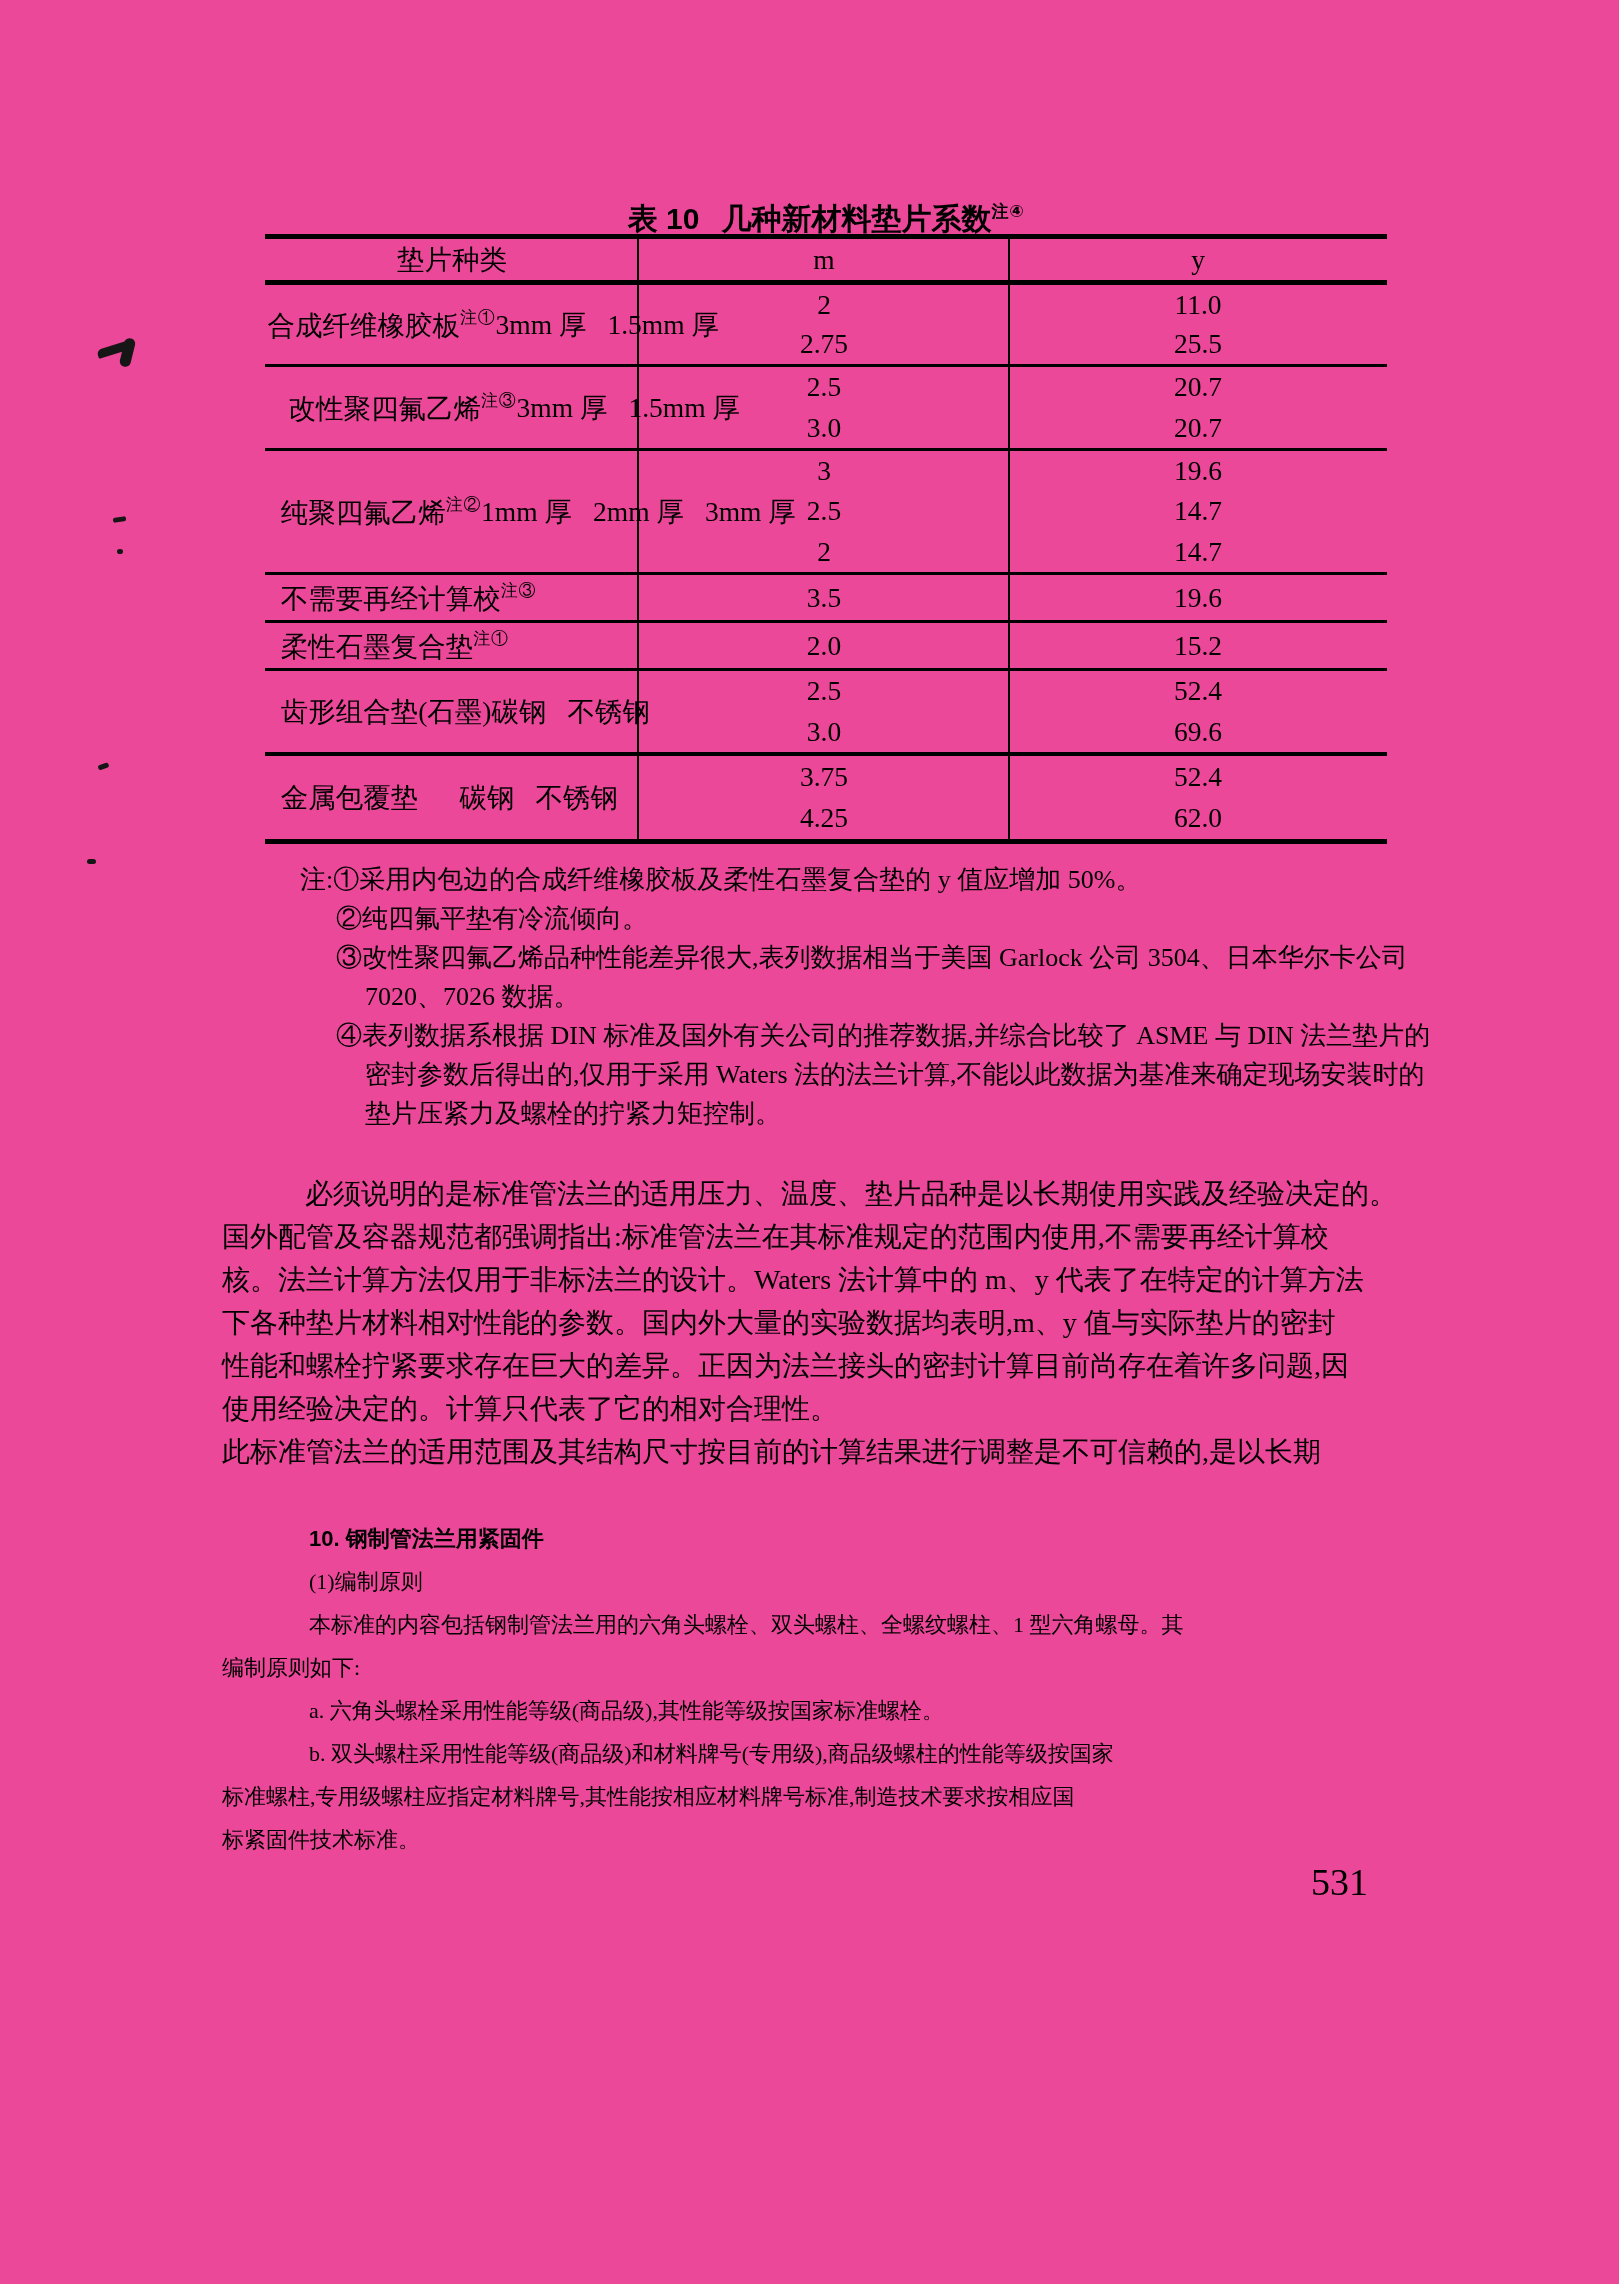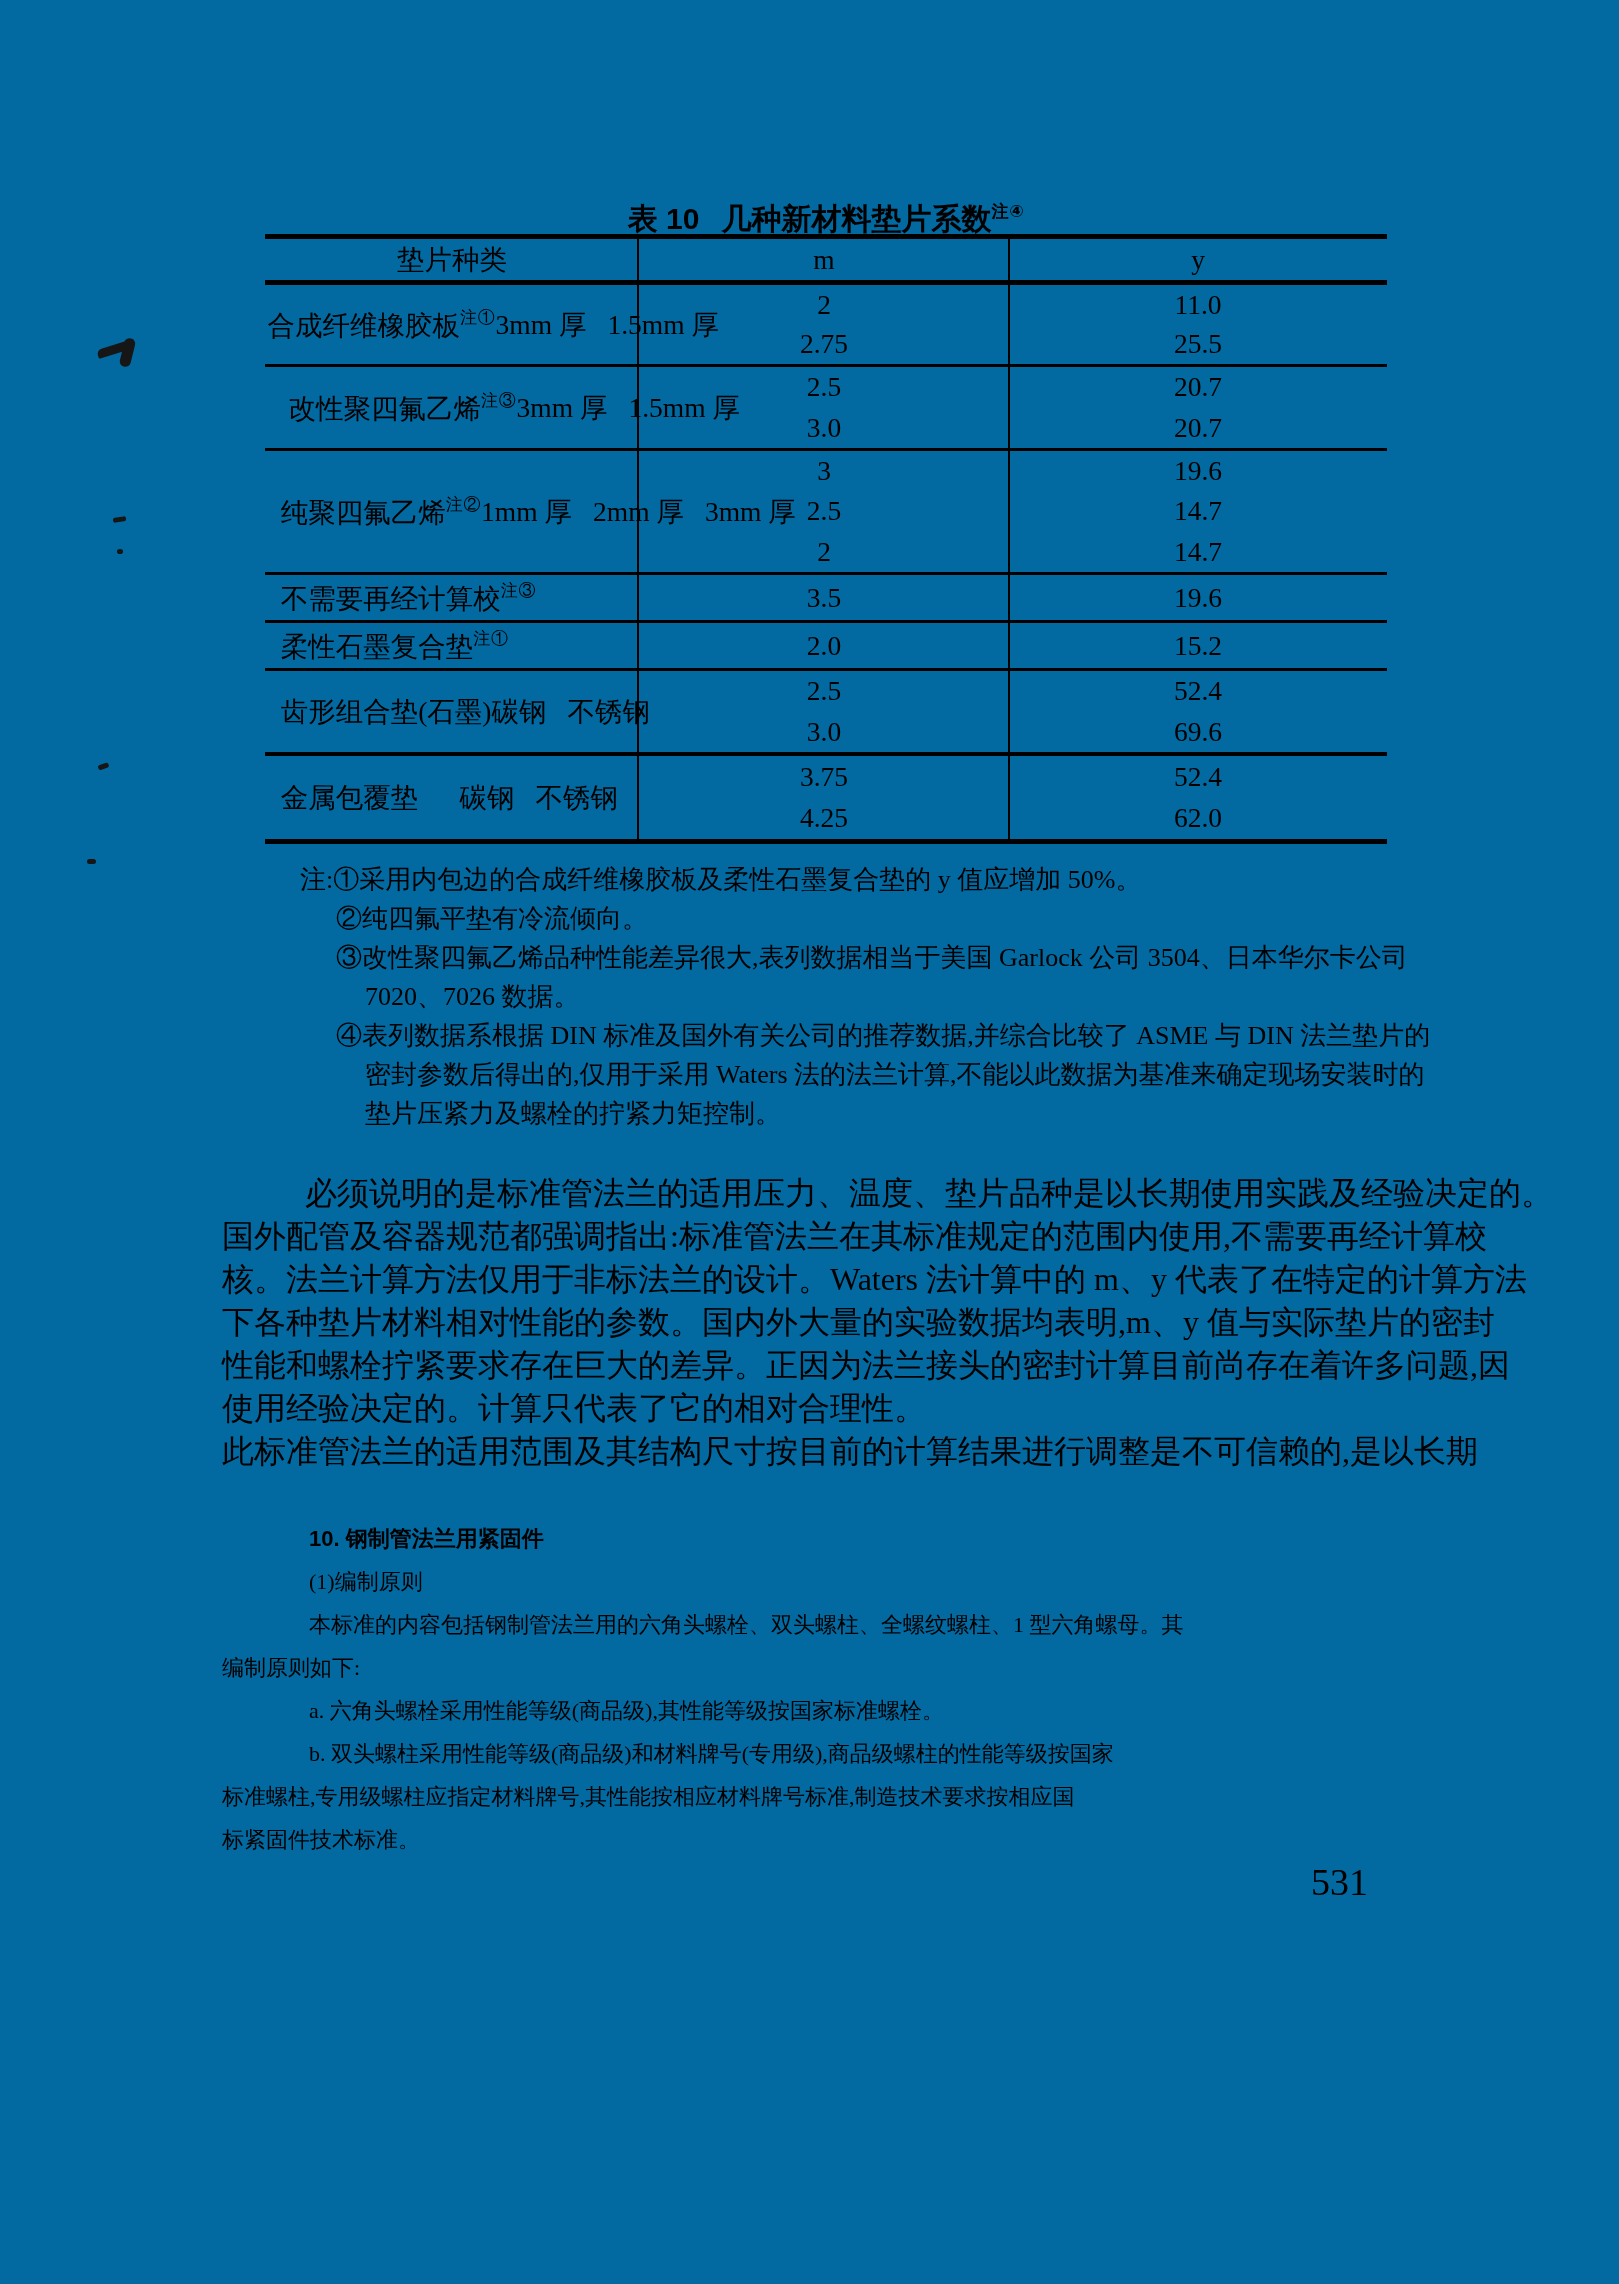--- a/index.html
+++ b/index.html
@@ -1,19 +1,19 @@
 <!DOCTYPE html>
 <html style="font-size:10.5px"><head>
 <meta charset="utf-8">
 <style>
   html,body{margin:0;padding:0;background:#e8e8e8;}
   #page{
     position:relative;
     width:1619px;height:2284px;
-    background:#0369a1;
+    background:#ec4899;
     font-family:"Liberation Serif","DejaVu Serif",serif;
     color:#000;
     overflow:hidden;
   }
   
   #tbl-title{
     position:absolute;left:265px;top:193px;width:1122px;height:37px;
     text-align:center;font-family:"Liberation Sans","DejaVu Sans",sans-serif;
     font-weight:700;font-size:30px;line-height:37px;white-space:nowrap;
   }
@@ -37,21 +37,21 @@
   .glabel{align-self:center;white-space:nowrap;}
   .subs{display:flex;flex-direction:row;height:100%;}
   .sub{flex:1;display:flex;align-items:center;justify-content:flex-end;padding-right:21px;white-space:nowrap;}
   .vcol{display:flex;flex-direction:column;height:100%;}
   .val{flex:1;display:flex;align-items:center;justify-content:center;white-space:nowrap;}
   
   .tline{white-space:nowrap;}
   #notes{position:absolute;left:0;top:860px;width:1619px;font-size:26px;}
   #notes .tline{height:39px;line-height:39px;}
   .n0{padding-left:300px;} .n1{padding-left:336px;} .n2{padding-left:365px;}
-  #body-par{position:absolute;left:222px;top:1172px;width:1186px;font-size:32px;}
+  #body-par{position:absolute;left:222px;top:1172px;width:1186px;font-size:28px;}
   #body-par .tline{height:43px;line-height:43px;}
   #body-par .first{text-indent:83px;}
   #section{position:absolute;left:222px;top:1517px;width:1186px;font-size:22px;}
   #section .tline{height:43px;line-height:43px;}
   #section .ind{padding-left:87px;}
   #section .hei{font-family:"Liberation Sans","DejaVu Sans",sans-serif;font-weight:700;}
   #page-num{position:absolute;left:1311px;top:1867px;font-size:38px;line-height:31px;}
   
   .smudge{position:absolute;background:#161616;}
   #smudge-a{left:97px;top:345px;width:34px;height:9.2px;border-radius:5.2px 1.3px 3.9px 1.3px;transform:rotate(-17deg);}

